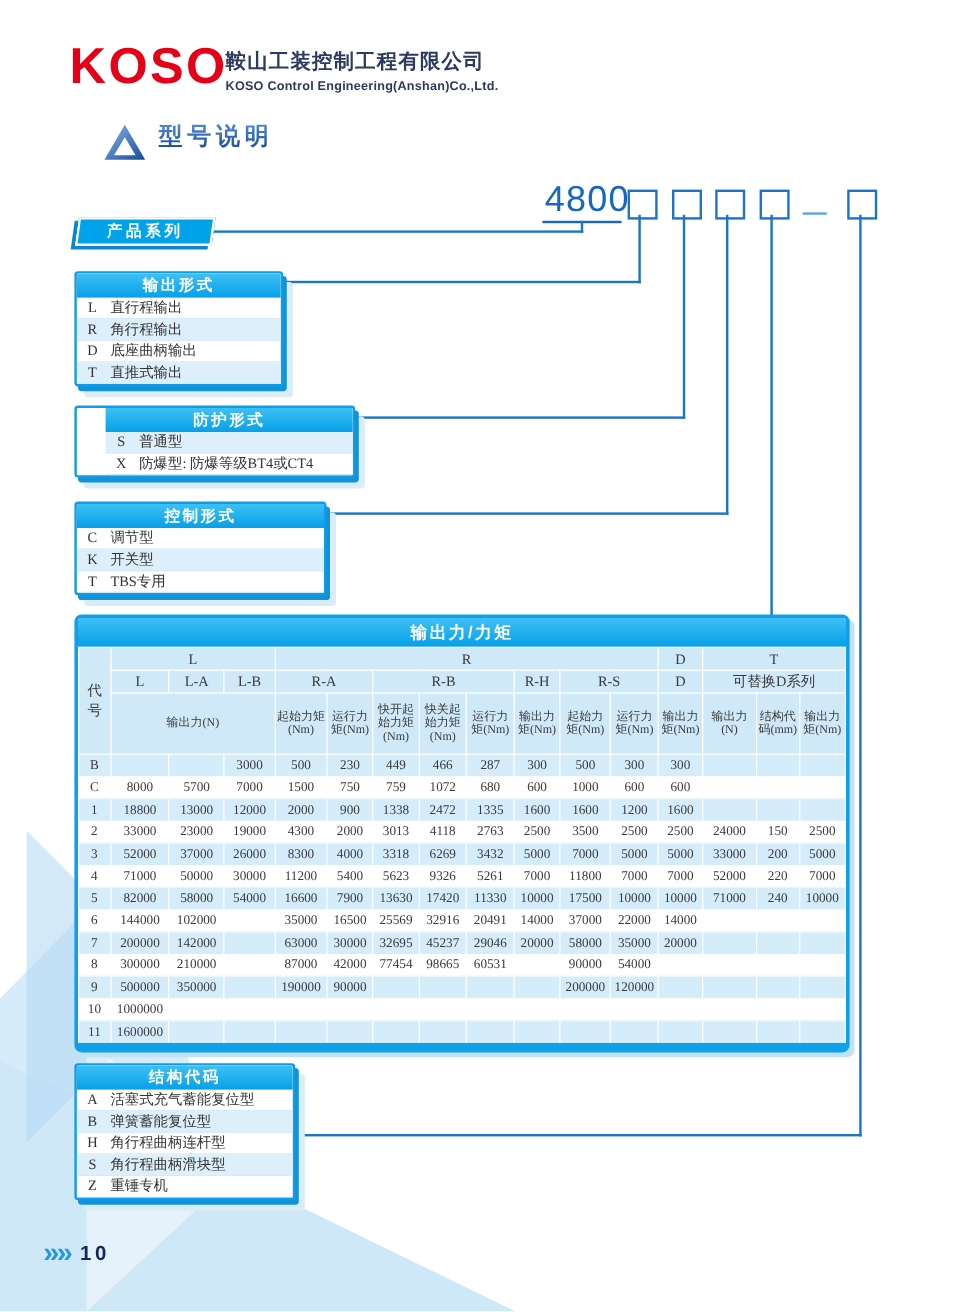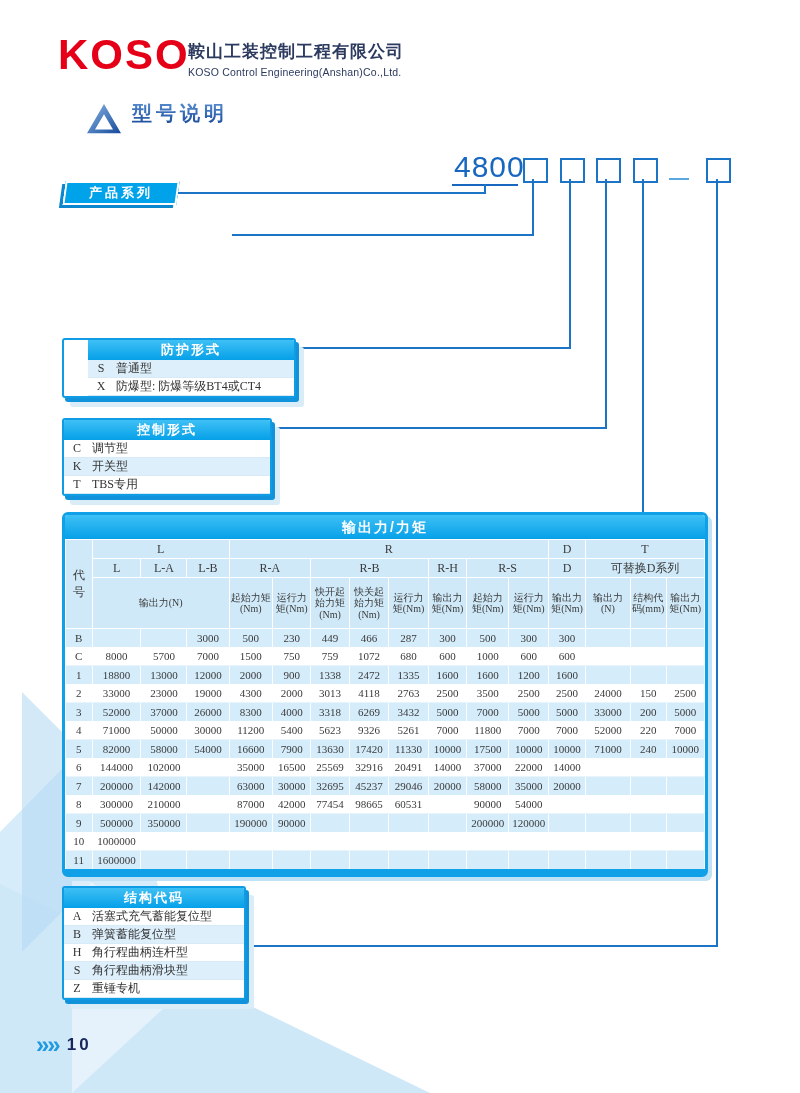--- a/index.html
+++ b/index.html
@@ -11,21 +11,21 @@
   .bg-shape{position:absolute;left:0;top:0;width:800px;height:1093px;pointer-events:none;}
   .bg-a{background:#d7ecfa;clip-path:polygon(115px 715px,0 832px,0 1093px,210px 1093px);}
   .bg-b{background:#cfe8f8;clip-path:polygon(0 884px,430px 1093px,0 1093px);}
   .bg-c{background:rgba(176,215,243,0.55);clip-path:polygon(22px 692px,152px 822px,22px 952px);}
   .bg-d{background:rgba(255,255,255,0.45);clip-path:polygon(72px 862px,192px 982px,72px 1093px);}
   
   .logo{position:absolute;left:58px;top:34px;font-size:42px;font-weight:900;
     color:#e60017;letter-spacing:2px;line-height:1;font-family:"Liberation Sans",sans-serif;}
   .company{position:absolute;left:188px;top:40px;color:#2c3a60;}
   .company .cn{font-size:17px;font-weight:bold;letter-spacing:1px;}
-  .company .en{font-size:10.5px;font-weight:normal;margin-top:3px;letter-spacing:0.2px;}
+  .company .en{font-size:10.5px;font-weight:bold;margin-top:3px;letter-spacing:0.2px;}
   
   .sec-icon{position:absolute;left:85px;top:102px;width:38px;height:34px;}
   .sec-title{position:absolute;left:132px;top:100px;font-size:20px;font-weight:bold;
     letter-spacing:4px;color:#2a5fb0;
     background:linear-gradient(180deg,#5e93d6 0%,#1c4f9e 85%);
     -webkit-background-clip:text;background-clip:text;-webkit-text-fill-color:transparent;}
   
   .model-base{position:absolute;left:454px;top:150px;font-size:30px;color:#1766c0;letter-spacing:1px;}
   .model-underline{position:absolute;left:452px;top:184px;width:66px;height:2px;background:#1766c0;}
   .digit-box{position:absolute;top:158px;width:21px;height:21px;border:2px solid #1b74c5;background:#fff;}
@@ -122,20 +122,43 @@
   <div class="line" style="left:605px;top:179px;width:2px;height:250px;"></div>
   <div class="line" style="left:268px;top:427px;width:339px;height:2px;"></div>
   <div class="line" style="left:642px;top:179px;width:2px;height:334px;"></div>
   <div class="line" style="left:716px;top:179px;width:2px;height:768px;"></div>
   <div class="line" style="left:242px;top:945px;width:476px;height:2px;"></div>
 
   <div class="series-label">
     <span>产品系列</span>
   </div>
 
+  <div class="code-table rh16" style="left:62px;top:226px;width:170px;">
+    <div class="ct-title">输出形式</div>
+    <table>
+        <tbody>
+          <tr>
+            <td class="code">L</td>
+            <td>直行程输出</td>
+          </tr>
+          <tr>
+            <td class="code">R</td>
+            <td>角行程输出</td>
+          </tr>
+          <tr>
+            <td class="code">D</td>
+            <td>底座曲柄输出</td>
+          </tr>
+          <tr>
+            <td class="code">T</td>
+            <td>直推式输出</td>
+          </tr>
+        </tbody>
+      </table>
+  </div>
 
   <div class="code-table shade-odd rh17" style="left:62px;top:338px;width:206px;padding-left:24px;">
     <div class="ct-title">防护形式</div>
     <table>
         <tbody>
           <tr>
             <td class="code">S</td>
             <td>普通型</td>
           </tr>
           <tr>

